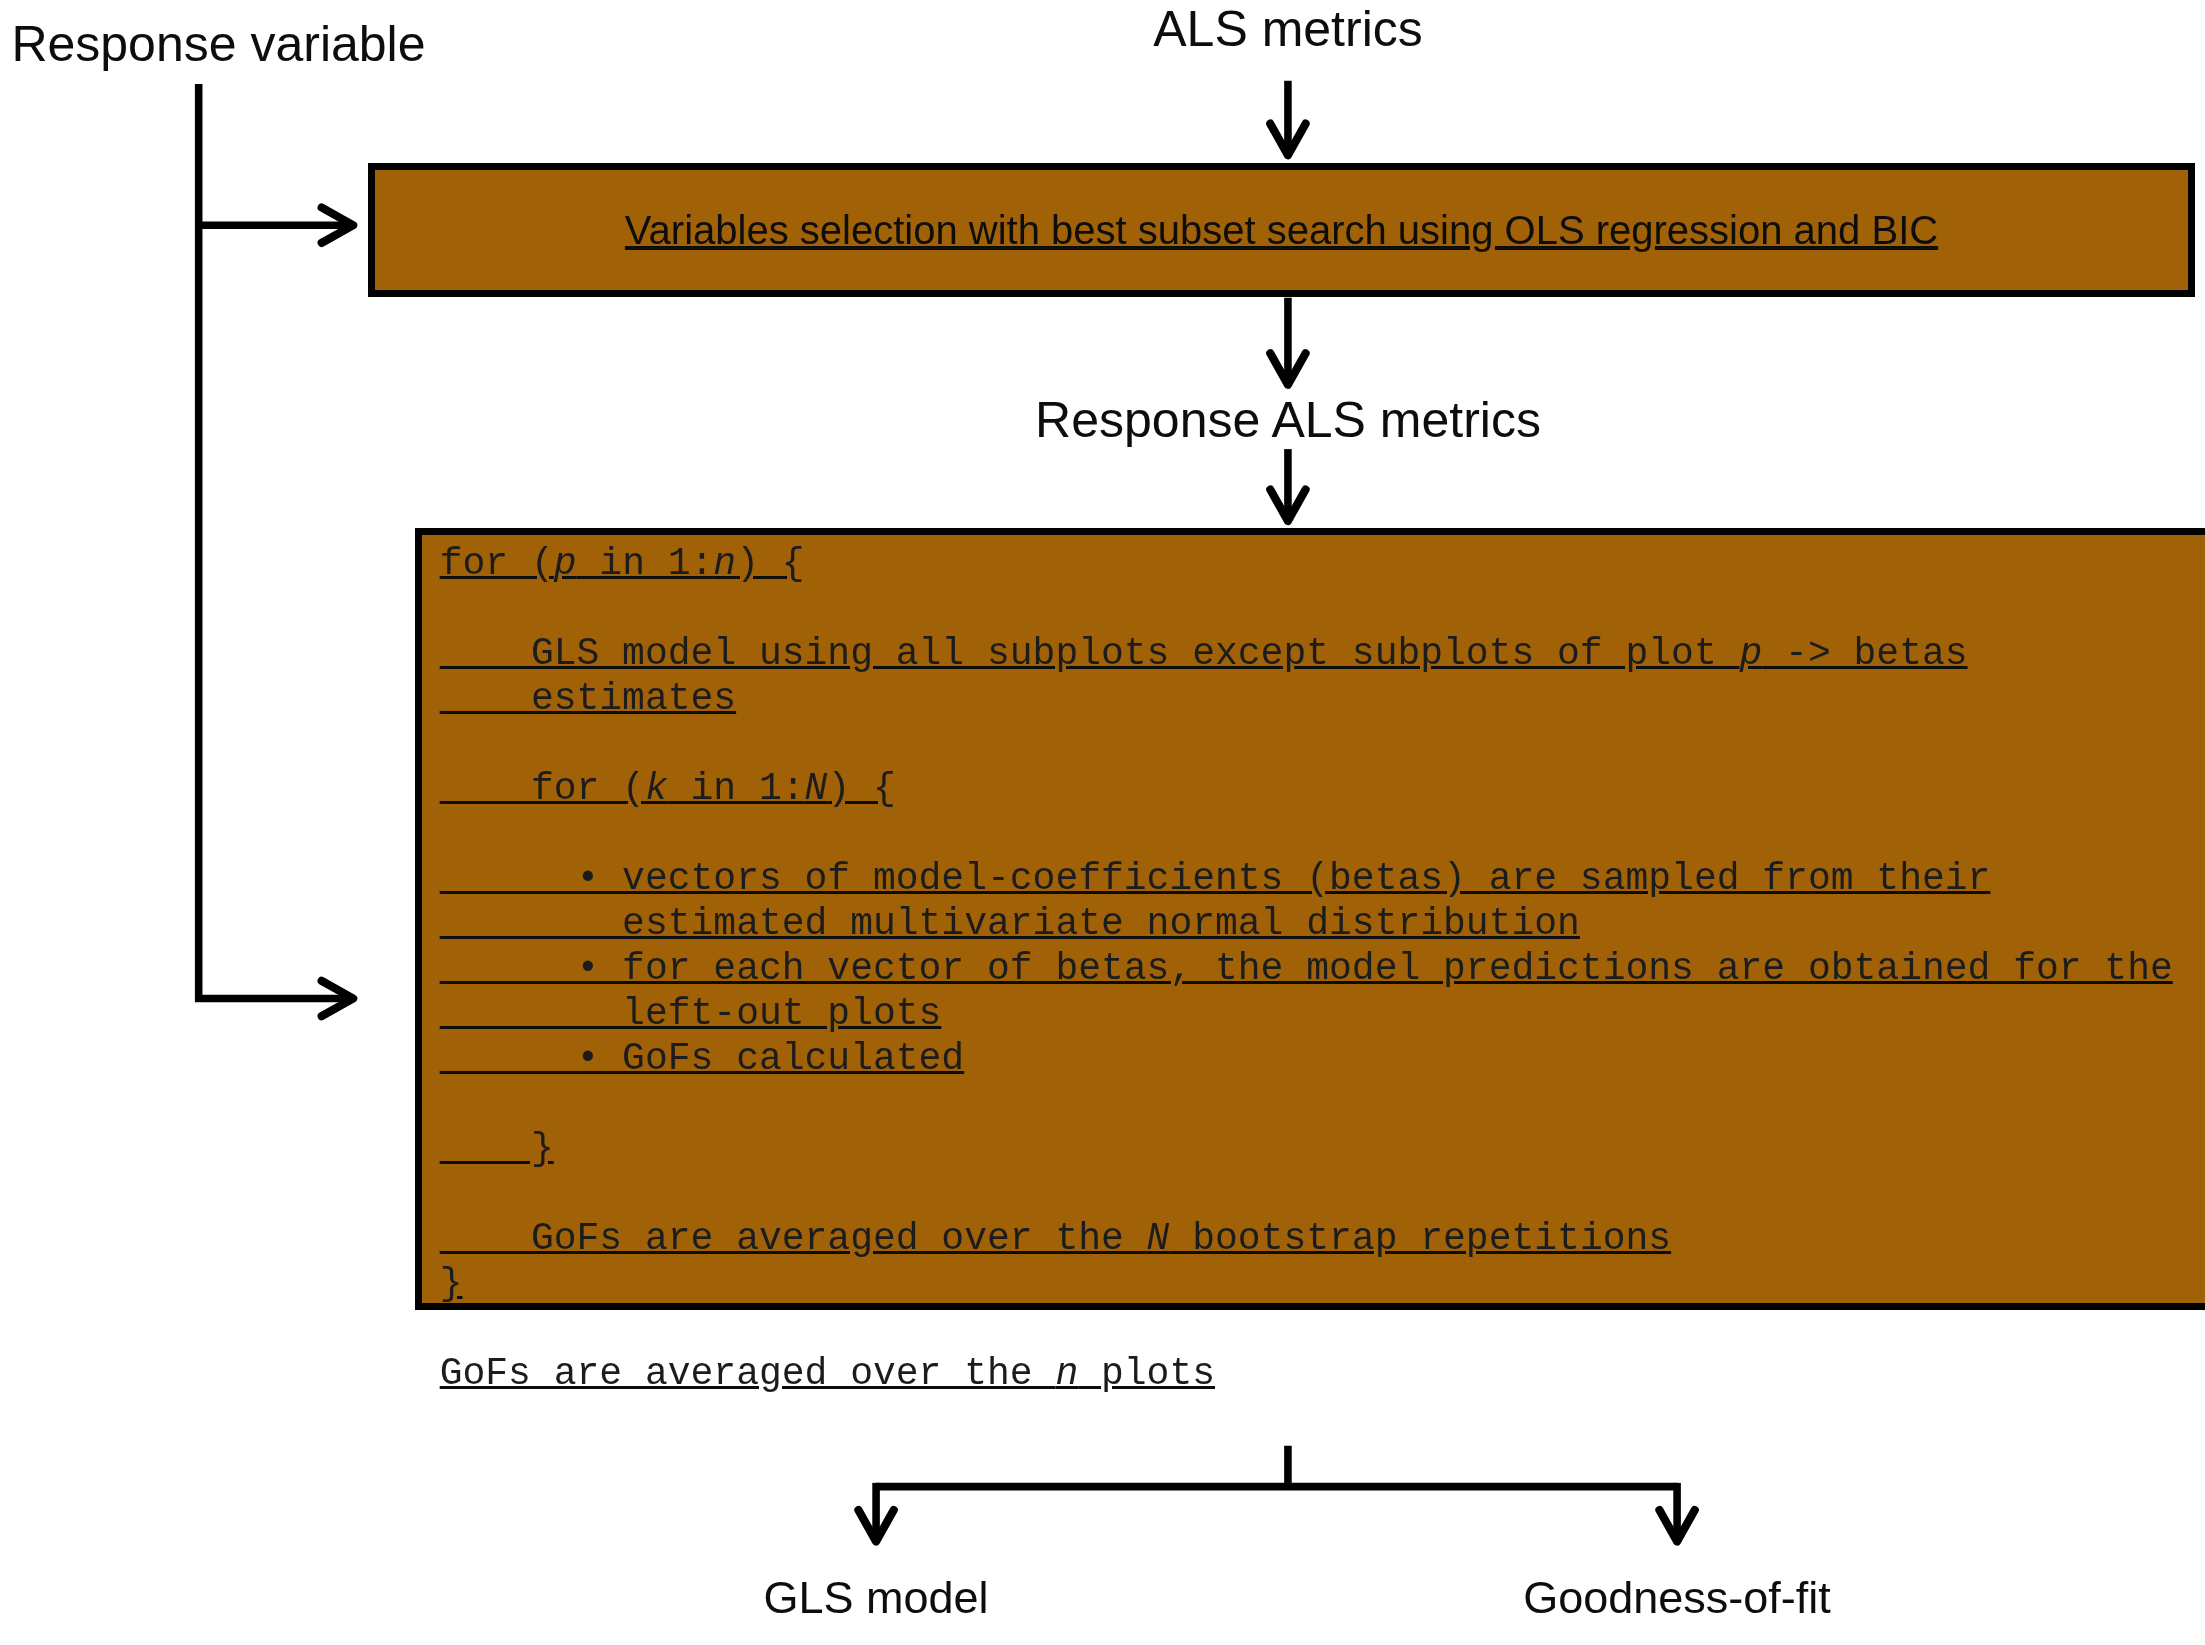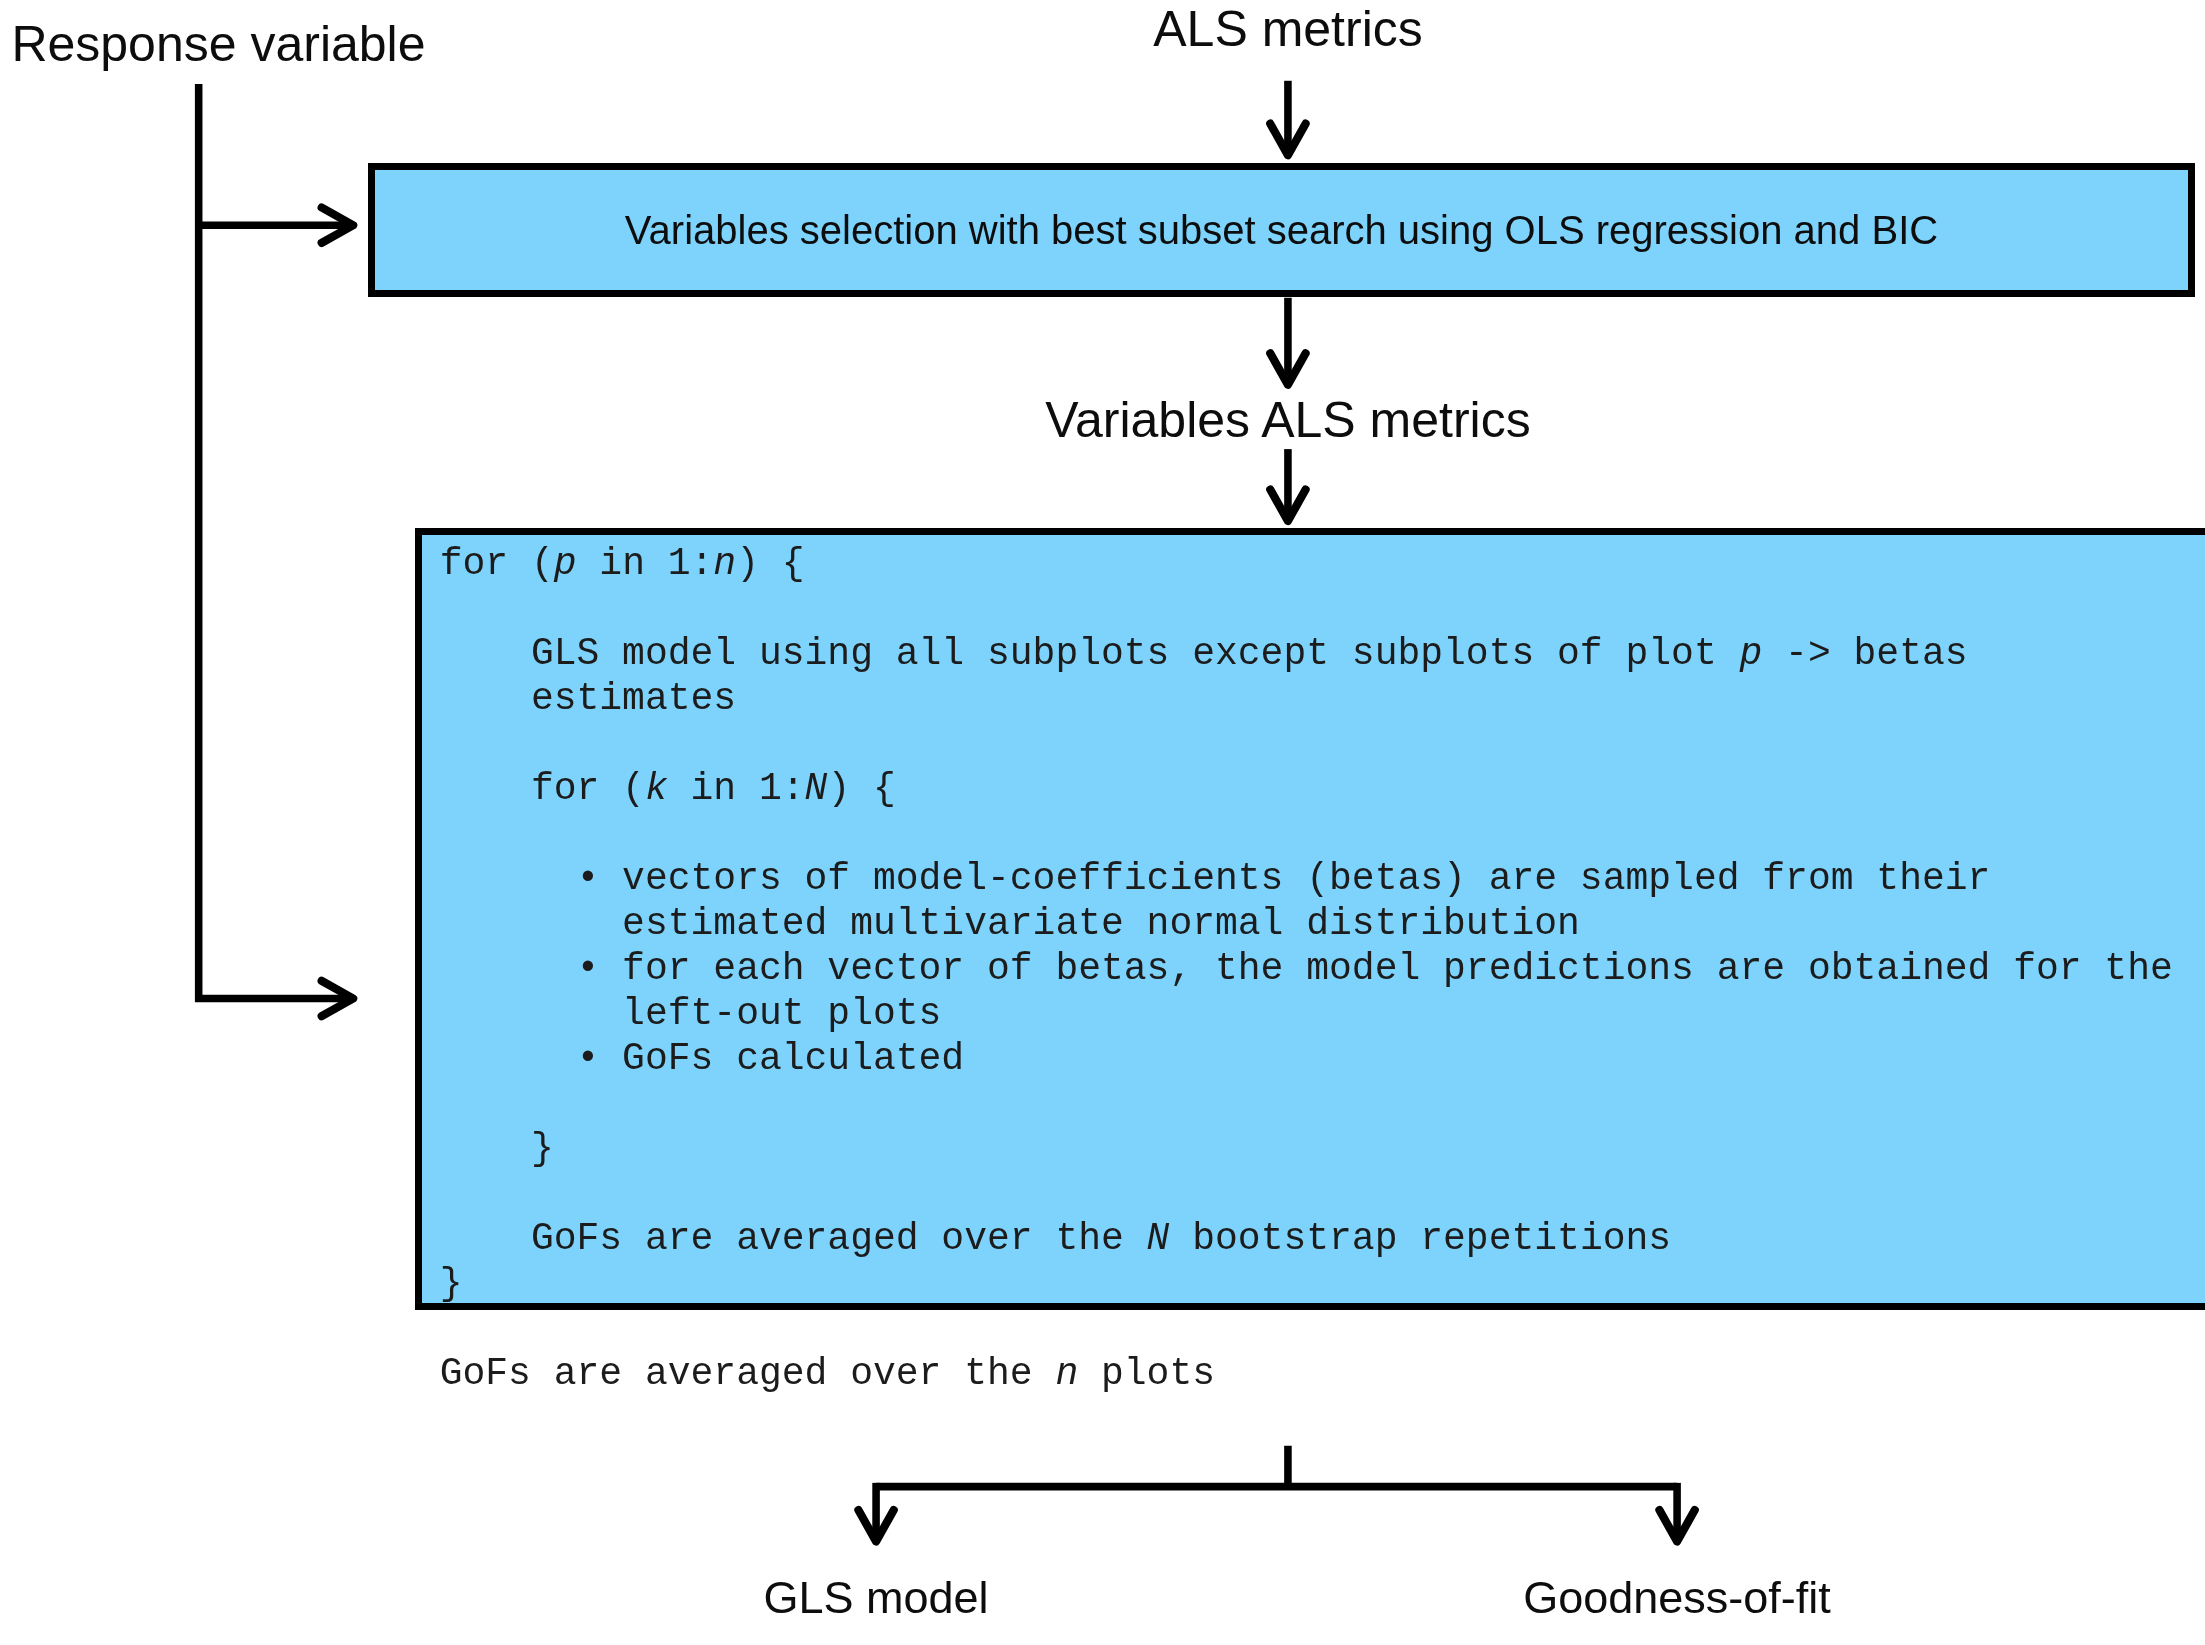--- a/index.html
+++ b/index.html
@@ -21,22 +21,23 @@
     position: absolute;
     white-space: nowrap;
     font-size: 50px;
     color: #0d0d0d;
   }
   .centered { transform: translateX(-50%); }
   .bottom-label { font-size: 45px; text-align: center; }
   .flow-box {
     position: absolute;
     box-sizing: border-box;
-    background: #7dd3fc;
+    background: #a16207;
     border: 7.6px solid #000000;
+    text-decoration: underline;
   }
   #box-variable-selection {
     left: 368px; top: 163px;
     width: 1827px; height: 134px;
     display: flex;
     align-items: center;
     justify-content: center;
   }
   #box-variable-selection .box-text {
     font-size: 40px;
@@ -77,21 +78,21 @@
       <path d="M2042,2292 L2042,2357 M1389,2357 L2659,2357"></path>
       <path d="M1389,2351 L1389,2444" marker-end="url(#chevron)"></path>
       <path d="M2659,2351 L2659,2444" marker-end="url(#chevron)"></path>
     </g>
   </svg>
 
   <div class="diagram-label" style="left:11.4px; top:15px;">Response variable</div>
 
   <div class="diagram-label centered" style="left:1288px; top:0;">ALS metrics</div>
 
-  <div class="diagram-label centered" style="left:1288px; top:391px;">Variables ALS metrics</div>
+  <div class="diagram-label centered" style="left:1288px; top:391px;">Response ALS metrics</div>
 
   <div class="diagram-label bottom-label centered" style="left:876px; top:1572px;">GLS model</div>
 
   <div class="diagram-label bottom-label centered" style="left:1677px; top:1572px;">Goodness-of-fit</div>
 
   <div class="flow-box" id="box-variable-selection">
     <div class="box-text">Variables selection with best subset search using OLS regression and BIC</div>
   </div>
 
   <div class="flow-box" id="box-loop">

